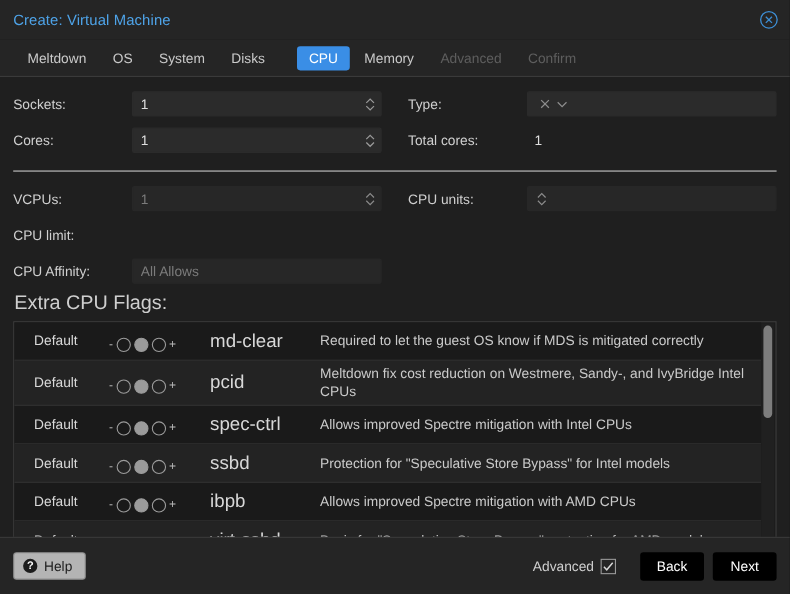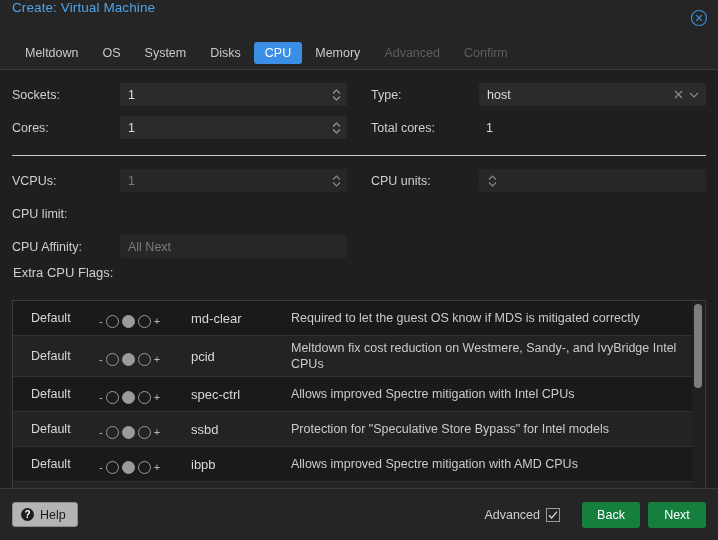--- a/index.html
+++ b/index.html
@@ -7,21 +7,21 @@
     width: 718px; height: 540px;
     background: #1b1b1b;
     font-family: "Liberation Sans", sans-serif;
     overflow: hidden;
   }
   body { position: relative; color: #d4d4d4; }
 
   
   #titlebar {
     height: 36px; background: #252525;
-    display: flex; 
+    display: flex; align-items: center;
     padding: 0 10px 0 12px;
     position: relative;
   }
   #titlebar .title {
     font-size: 13.5px; color: #4ea3e8; letter-spacing: .1px;
   }
   #close-btn {
     position: absolute; right: 10px; top: 9px;
     width: 18px; height: 18px; cursor: pointer;
   }
@@ -31,21 +31,21 @@
     height: 34px; background: #252525;
     display: flex; align-items: center;
     padding-left: 14px; gap: 2px;
     border-bottom: 1px solid #3a3a3a;
   }
   .tab {
     font-size: 12.5px; color: #c9c9c9;
     padding: 4px 11px; border-radius: 3px;
     cursor: pointer; white-space: nowrap;
   }
-  .tab.active { background: #3a8ee6; color: #ffffff; }
+  .tab.active { background: #3a8ee6; color: #ffffff; margin-left: 16px; }
   .tab.disabled { color: #5e5e5e; cursor: default; }
 
   
   #content {
     position: absolute; left: 0; right: 0;
     top: 70px; bottom: 52px;
     background: #1f1f1f;
     padding: 10px 12px 0 12px;
   }
 
@@ -86,22 +86,22 @@
     margin-left: 7px; cursor: pointer;
     display: flex; align-items: center; justify-content: center;
   }
 
   .sep {
     height: 1px; background: #c8c8c8;
     margin: 9px 0 10px 0;
   }
 
   .flags-label {
-    font-size: 13px; color: #cfcfcf;
-    margin: 0 0 20px 1px;
+    font-size: 18px; color: #cfcfcf;
+    margin: 0 0 6px 1px;
   }
 
   
   #flags-table {
     border: 1px solid #3c3c3c;
     background: #1c1c1c;
     height: 232px;
     position: relative;
     overflow: hidden;
   }
@@ -128,21 +128,21 @@
   }
   .c-radio .sign { font-size: 11px; color: #b9b9b9; }
   .dot {
     width: 13px; height: 13px; border-radius: 50%;
     border: 1px solid #9b9b9b; background: transparent;
     cursor: pointer;
   }
   .dot.on { background: #9b9b9b; }
   .c-flag {
     flex: 0 0 100px;
-    font-size: 13px; color: #d8d8d8;
+    font-size: 17px; color: #d8d8d8;
   }
   .c-desc {
     flex: 1 1 auto; padding-right: 12px;
     font-size: 12.5px; color: #cacaca; line-height: 16px;
   }
 
   #sbar-track {
     position: absolute; top: 1px; right: 1px; bottom: 1px;
     width: 12px; background: #202020;
   }
@@ -175,21 +175,21 @@
     display: flex; align-items: center; justify-content: center;
   }
   .spacer { flex: 1 1 auto; }
   #adv-label { font-size: 12.5px; color: #cfcfcf; margin-right: 6px; }
   #adv-cbx {
     width: 14px; height: 14px; border: 1px solid #9a9a9a;
     background: #252525; margin-right: 14px; cursor: pointer;
     display: flex; align-items: center; justify-content: center;
   }
   .btn-blue {
-    background: #15803d; color: #ffffff;
+    background: #000000; color: #ffffff;
     border: none; border-radius: 3px;
     height: 26px; min-width: 58px; padding: 0 13px;
     font-size: 12.5px; cursor: pointer;
     font-family: "Liberation Sans", sans-serif;
     margin-left: 8px;
   }
 </style>
 </head>
 <body>
 
@@ -246,21 +246,20 @@
         </div>
       </div>
 
     </div>
 
     <div class="col right">
 
       <div class="field">
         <div class="lbl">Type:</div>
         <div class="ctrl">
-          <span class="val">host</span>
           <span class="ico">
             <svg width="13" height="13" viewBox="0 0 13 13">
                 <line x1="3" y1="3" x2="10" y2="10" stroke="#8e8e8e" stroke-width="1.1"></line>
                 <line x1="10" y1="3" x2="3" y2="10" stroke="#8e8e8e" stroke-width="1.1"></line>
               </svg>
           </span>
           <span class="ico">
             <svg width="14" height="13" viewBox="0 0 14 13">
                 <path d="M3 5L7 9L11 5" fill="none" stroke="#8e8e8e" stroke-width="1.1"></path>
               </svg>
@@ -294,21 +293,21 @@
         </div>
       </div>
 
       <div class="field">
         <div class="lbl">CPU limit:</div>
       </div>
 
       <div class="field">
         <div class="lbl">CPU Affinity:</div>
         <div class="ctrl dim">
-          <span class="val">All Next</span>
+          <span class="val">All Allows</span>
         </div>
       </div>
 
     </div>
 
     <div class="col right">
 
       <div class="field">
         <div class="lbl">CPU units:</div>
         <div class="ctrl dim">

